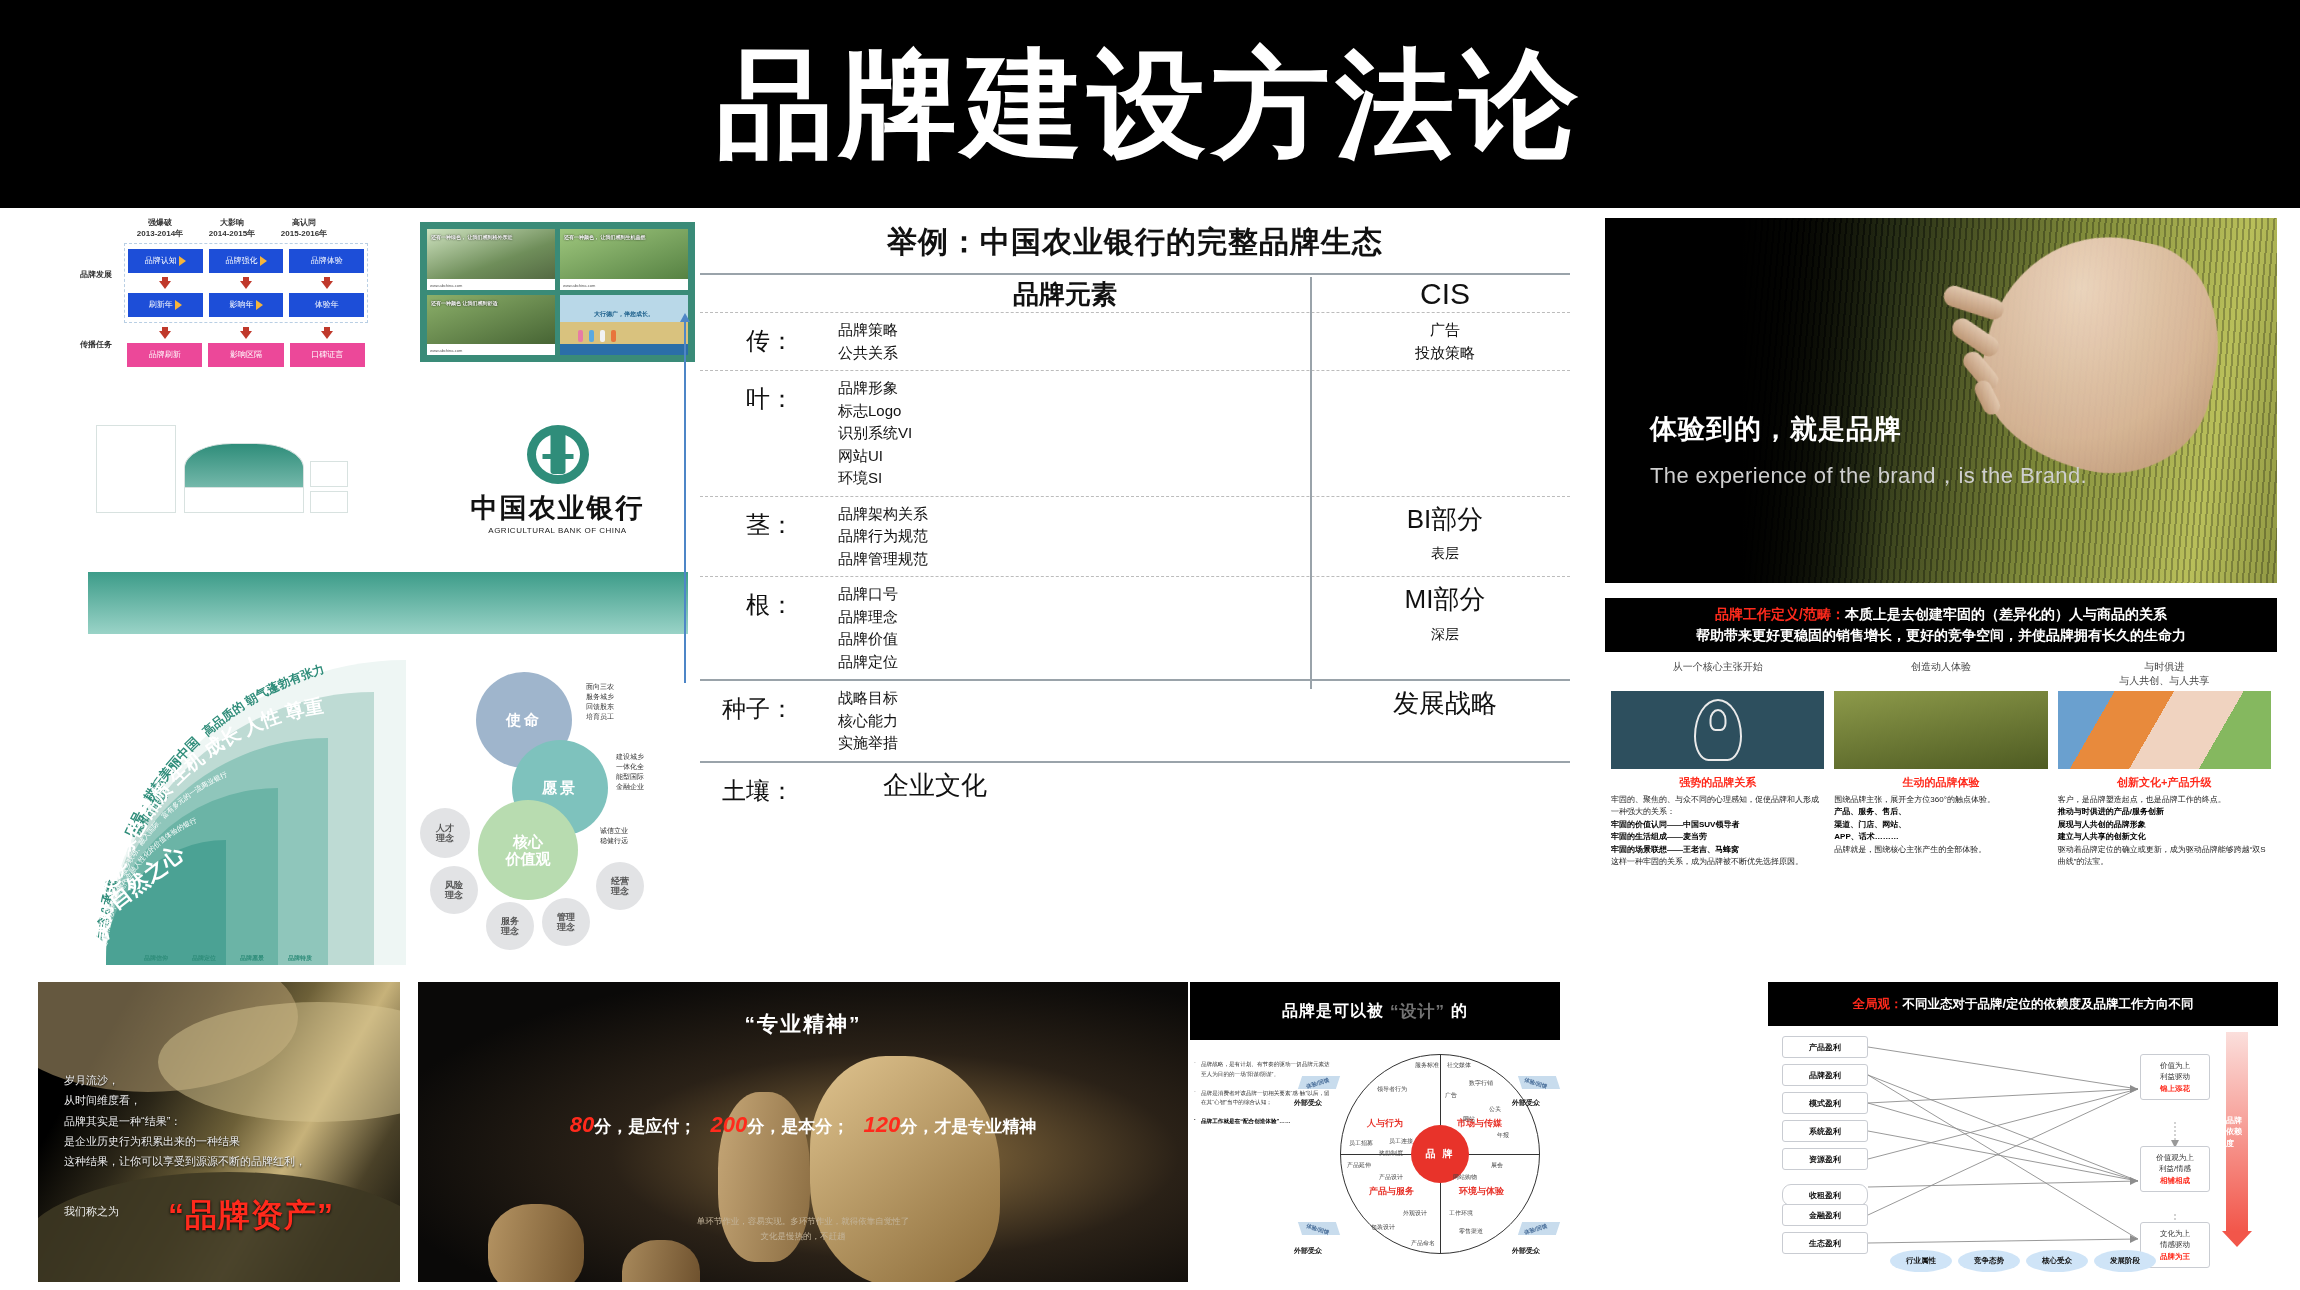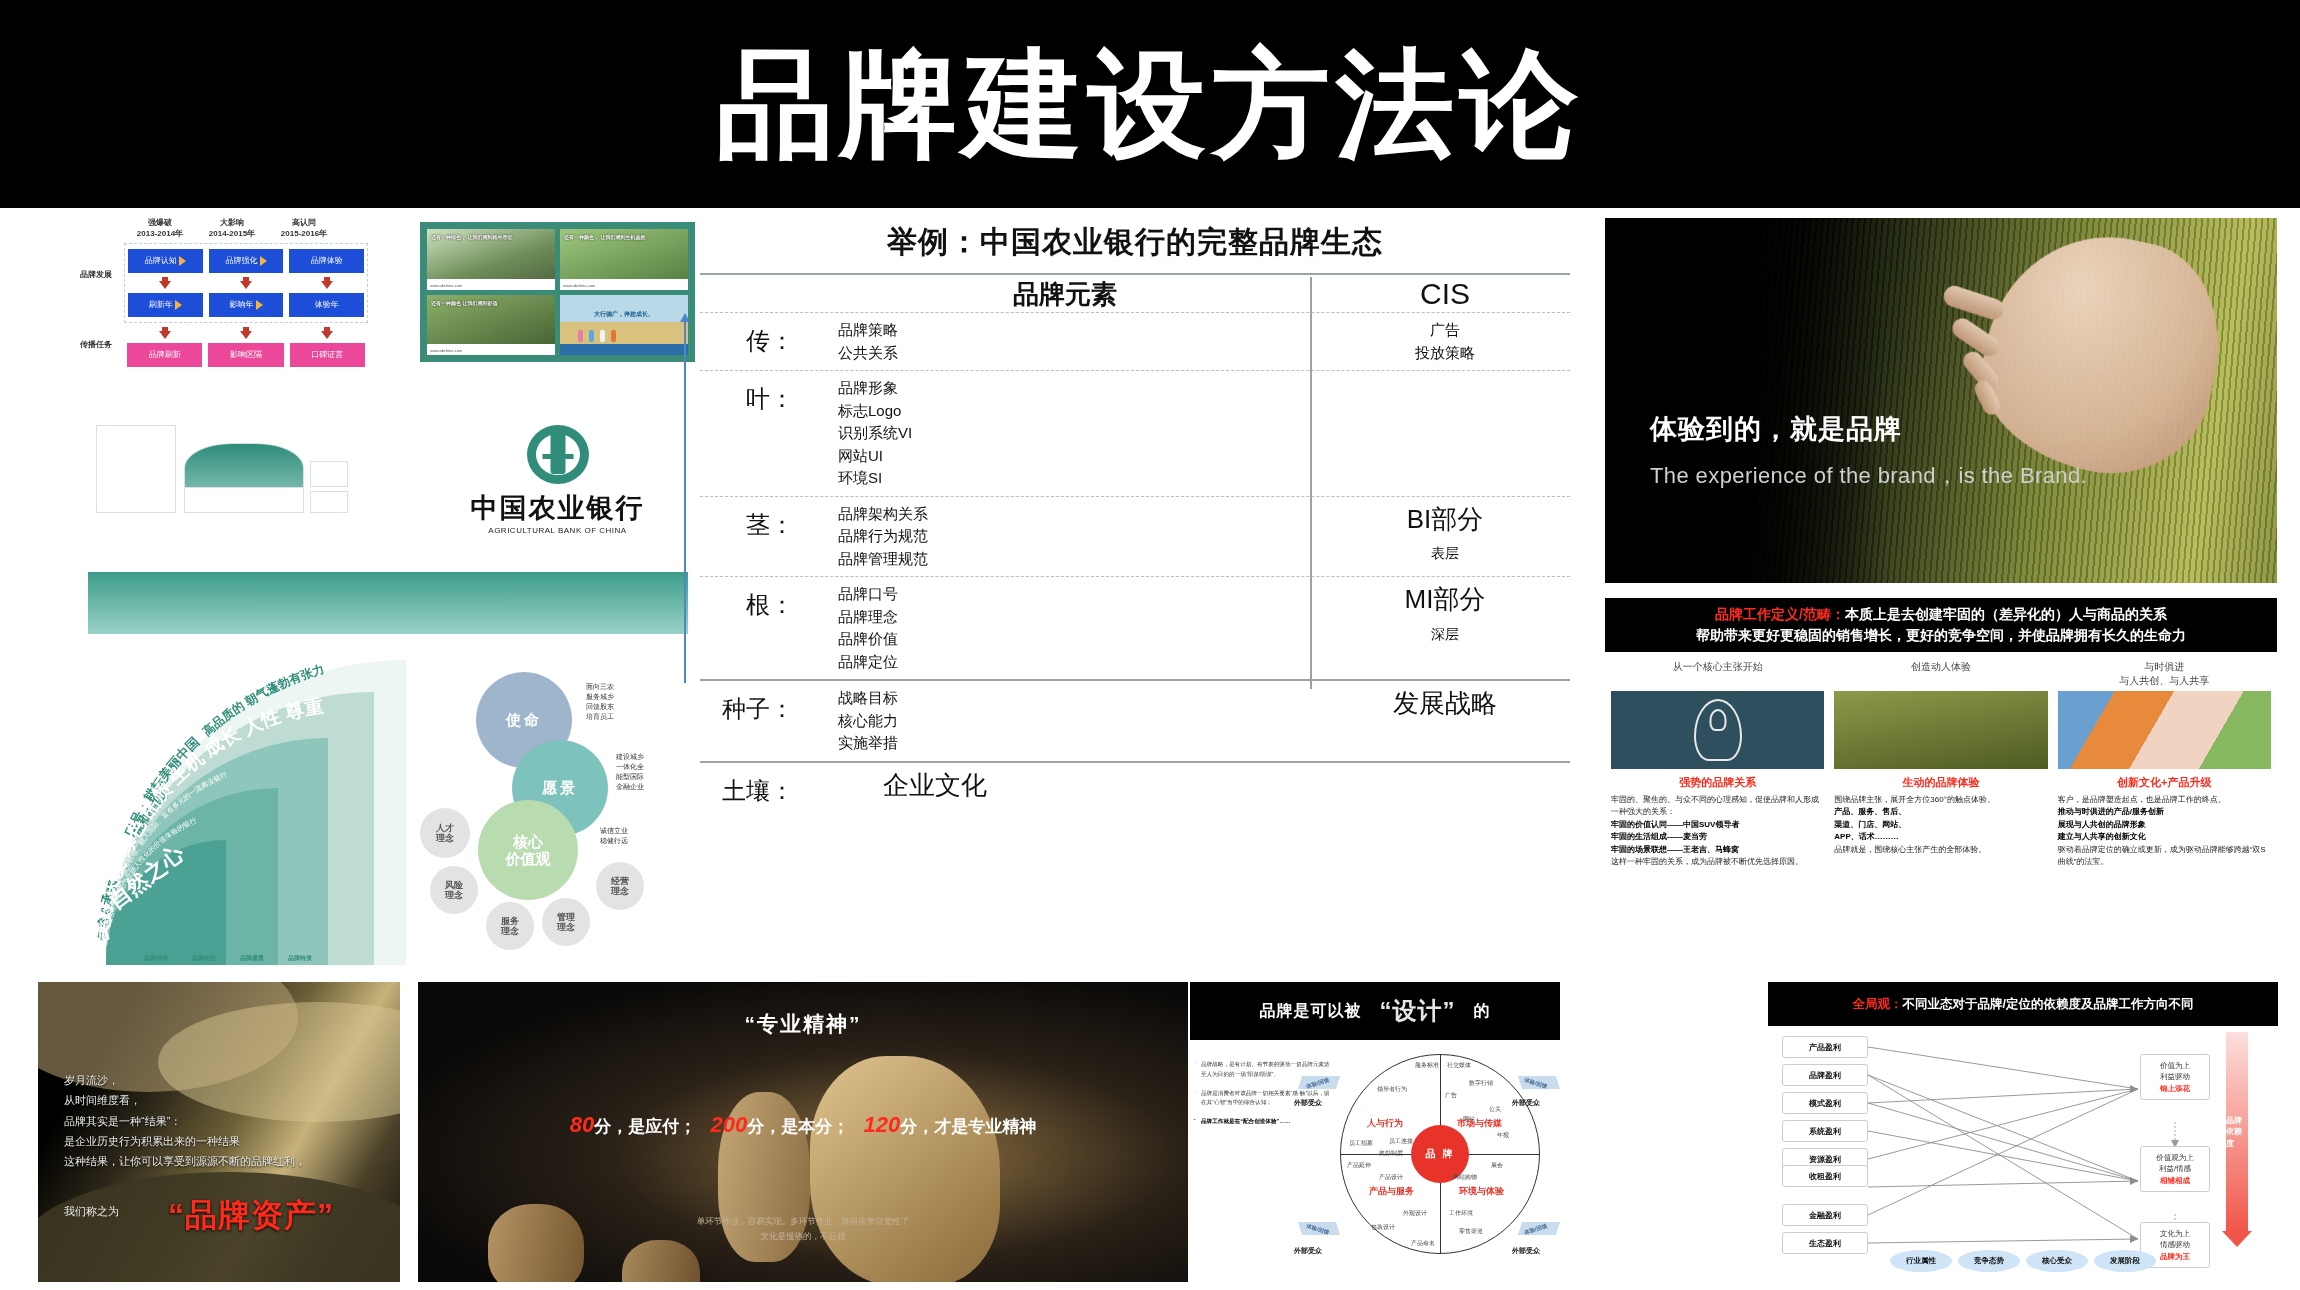--- a/index.html
+++ b/index.html
@@ -152,21 +152,21 @@
   #pot-panel{left:418px;top:982px;width:770px;height:300px;overflow:hidden;
      background:radial-gradient(ellipse at 62% 58%,#6e5733 0 14%,#2a2117 42%,#0a0908 78%);}
   #pot-panel .ptitle{position:absolute;left:0;right:0;top:28px;text-align:center;color:#fff;font-size:21px;font-weight:700;letter-spacing:2px;}
   #pot-panel .pscore{position:absolute;left:0;right:0;top:130px;text-align:center;color:#fff;font-size:17px;font-weight:700;}
   #pot-panel .pscore i{color:#ff2a1c;font-style:italic;font-size:22px;font-weight:700;}
   #pot-panel .psub{position:absolute;left:0;right:0;top:232px;text-align:center;color:#c3b49a;font-size:8.5px;line-height:1.8;}
 
   
   #design{left:1190px;top:982px;width:370px;height:300px;}
   #design .blackbar{height:58px;font-size:16px;font-weight:700;letter-spacing:1px;}
-  #design .blackbar .big{color:#e5e5e5;font-size:24px;margin:0 18px;}
+  #design .blackbar .big{color:#737373;font-size:17px;margin:0 6px;}
   .dz-body{position:relative;height:242px;}
   .dz-bullets{position:absolute;left:4px;top:20px;width:140px;font-size:5.6px;color:#333;line-height:1.75;}
   .dz-bullets p{margin-bottom:9px;padding-left:7px;position:relative;}
   .dz-bullets p:before{content:"·";position:absolute;left:0;top:-2px;}
   .dz-bullets p.b{font-weight:700;color:#000;}
   .circ{position:absolute;left:150px;top:14px;width:200px;height:200px;border:1.2px solid #333;border-radius:50%;}
   .circ .vl{position:absolute;left:50%;top:0;bottom:0;width:1.2px;background:#333;}
   .circ .hl{position:absolute;top:50%;left:0;right:0;height:1.2px;background:#333;}
   .circ .core{position:absolute;left:50%;top:50%;transform:translate(-50%,-50%);width:58px;height:58px;border-radius:50%;background:#e8332a;color:#fff;font-size:10px;font-weight:700;display:flex;align-items:center;justify-content:center;letter-spacing:2px;}
   .q{position:absolute;font-size:9px;font-weight:700;color:#e8332a;}
@@ -694,21 +694,21 @@
         <polygon points="407,122 403,114 411,114"></polygon>
           <polygon points="407,210 403,202 411,202"></polygon>
       </g>
     </svg>
 
     <div class="nbox" style="top:10px;">产品盈利</div>
     <div class="nbox" style="top:38px;">品牌盈利</div>
     <div class="nbox" style="top:66px;">模式盈利</div>
     <div class="nbox" style="top:94px;">系统盈利</div>
     <div class="nbox" style="top:122px;">资源盈利</div>
-    <div class="nbox" style="top:139px;">收租盈利</div>
+    <div class="nbox" style="top:158px;border-radius:9px;">收租盈利</div>
     <div class="nbox" style="top:178px;">金融盈利</div>
     <div class="nbox" style="top:206px;">生态盈利</div>
 
     <div class="rbox" style="top:28px;">
       <div>价值为上</div>
       <div>利益驱动</div>
       <b>锦上添花</b>
     </div>
     <div class="rbox" style="top:120px;">
       <div>价值观为上</div>

